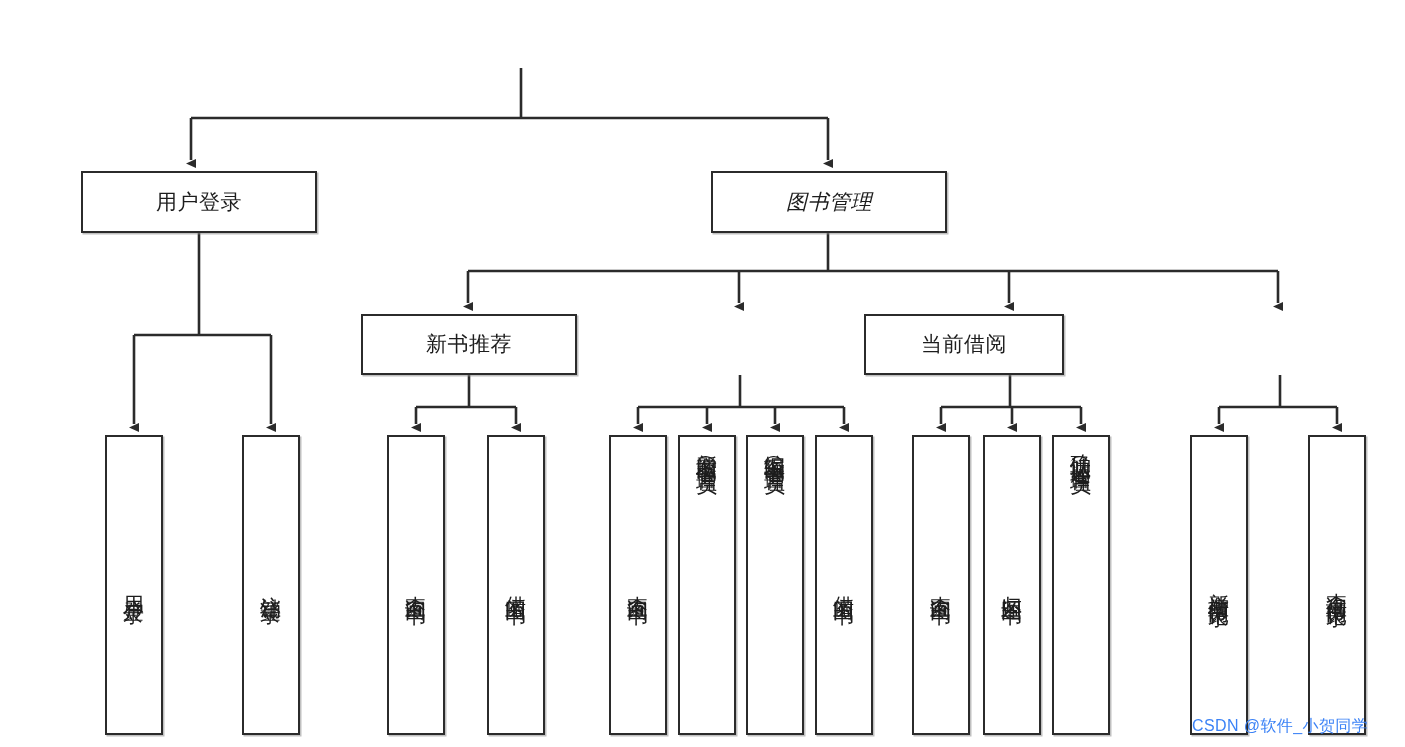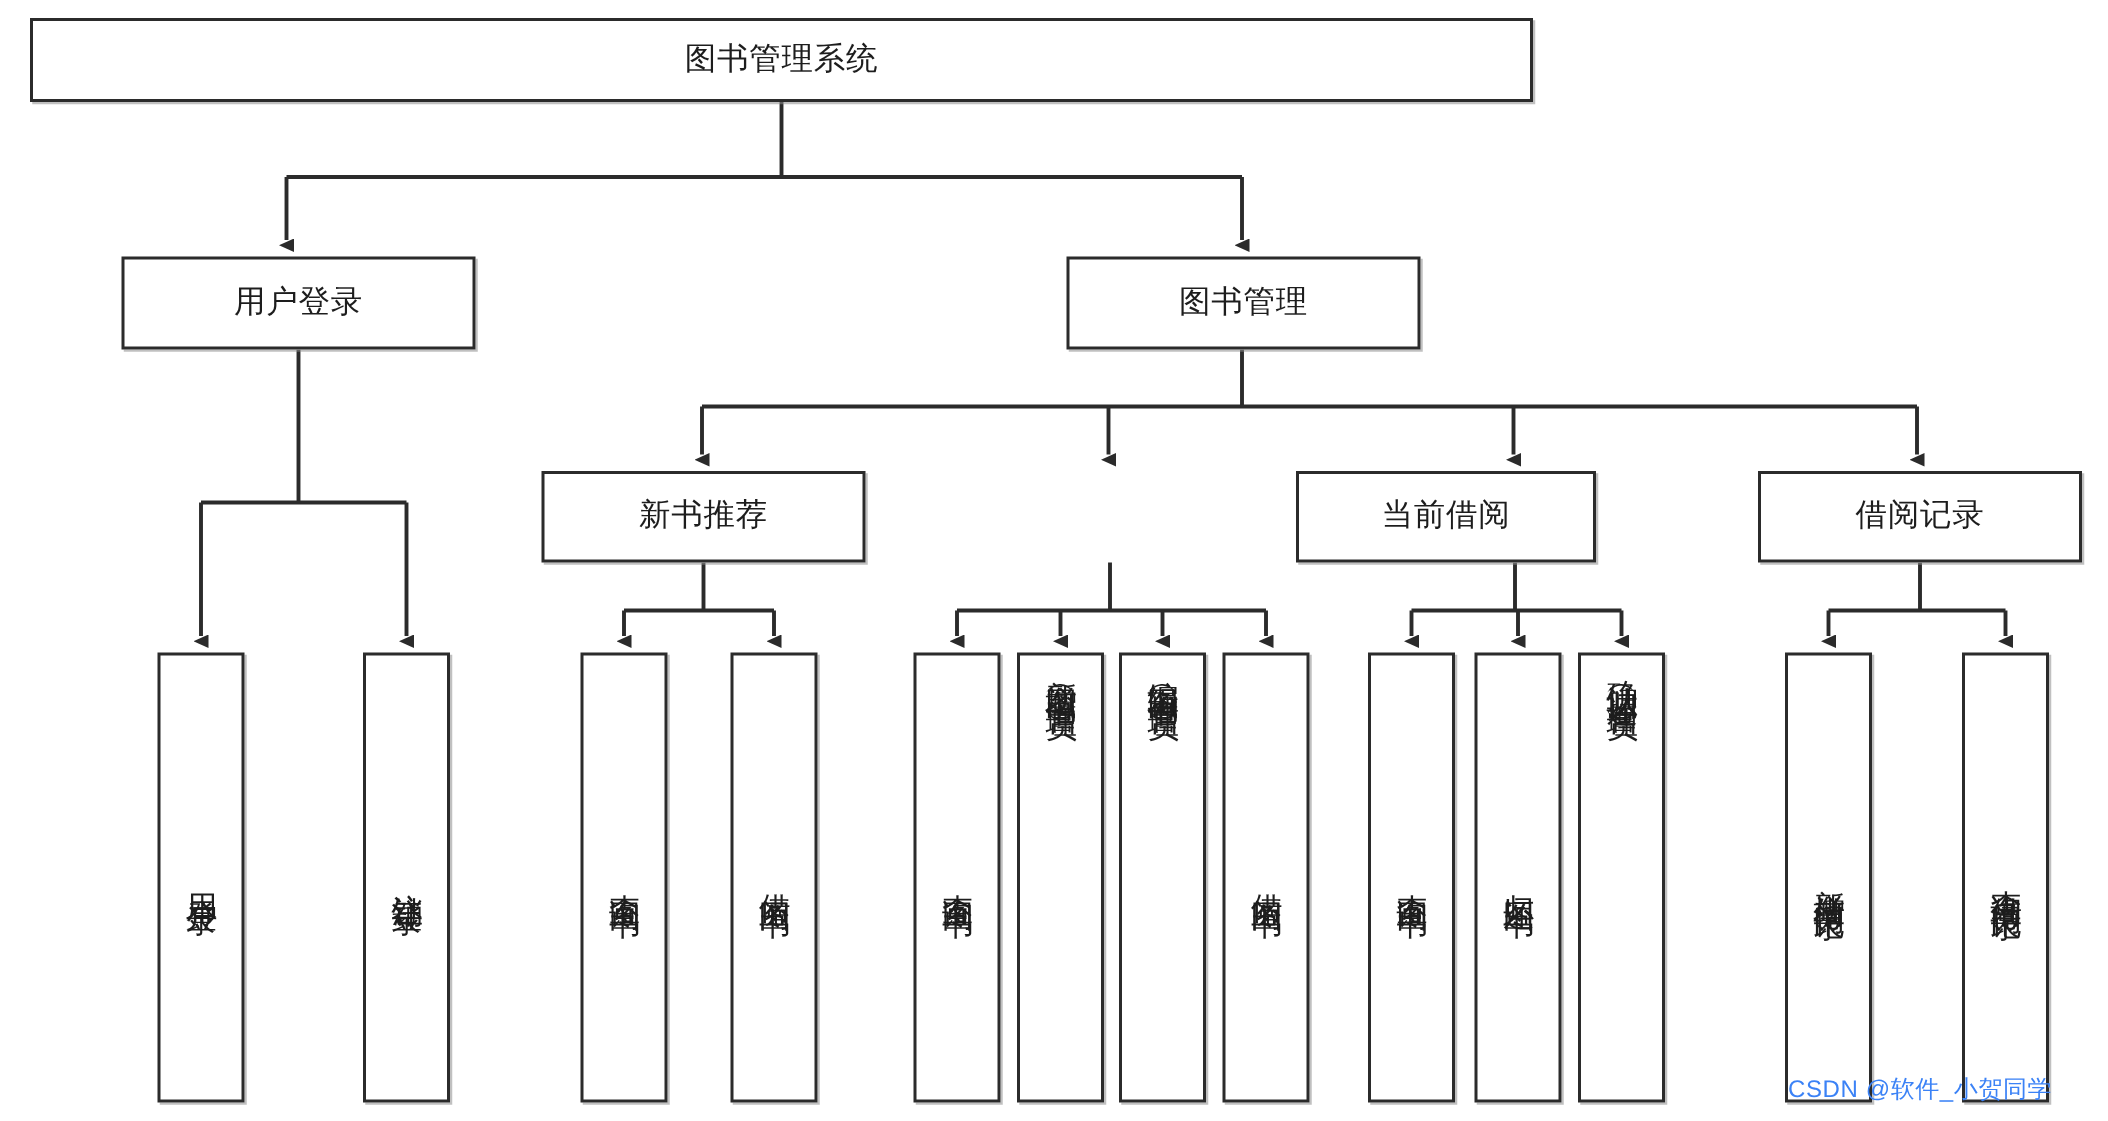--- a/index.html
+++ b/index.html
@@ -117,39 +117,33 @@
       <path d="M1012,407 L1012,424" marker-end="url(#arrow)"></path>
       <path d="M1081,407 L1081,424" marker-end="url(#arrow)"></path>
 
       <path d="M1280,375 L1280,407"></path>
       <path d="M1219,407 L1337,407"></path>
       <path d="M1219,407 L1219,424" marker-end="url(#arrow)"></path>
       <path d="M1337,407 L1337,424" marker-end="url(#arrow)"></path>
     </g>
   </svg>
 
-  <div class="node horizontal" style="left: 20px; top: 12px; width: 1002px; height: 56px;">
-    <span class="node-label">图书管理系统</span>
-  </div>
 
   <div class="node horizontal" style="left: 81px; top: 171px; width: 236px; height: 62px;">
     <span class="node-label">用户登录</span>
   </div>
-  <div class="node horizontal" style="left: 711px; top: 171px; width: 236px; height: 62px;">
+  <div class="node horizontal" style="left: 711px; top: 171px; width: 236px; height: 62px; font-style: italic;">
     <span class="node-label">图书管理</span>
   </div>
 
   <div class="node horizontal" style="left: 361px; top: 314px; width: 216px; height: 61px; justify-content: center;">
     <span class="node-label">新书推荐</span>
   </div>
   <div class="node horizontal" style="left: 864px; top: 314px; width: 200px; height: 61px;">
     <span class="node-label">当前借阅</span>
-  </div>
-  <div class="node horizontal" style="left: 1172px; top: 314px; width: 216px; height: 61px;">
-    <span class="node-label">借阅记录</span>
   </div>
 
   <div class="node vertical center-text" style="left: 105px; top: 435px; width: 58px; height: 300px;">
     <span class="node-label">用户登录</span>
   </div>
   <div class="node vertical center-text" style="left: 242px; top: 435px; width: 58px; height: 300px;">
     <span class="node-label">注销登录</span>
   </div>
   <div class="node vertical center-text" style="left: 387px; top: 435px; width: 58px; height: 300px;">
     <span class="node-label">查询图书</span>

